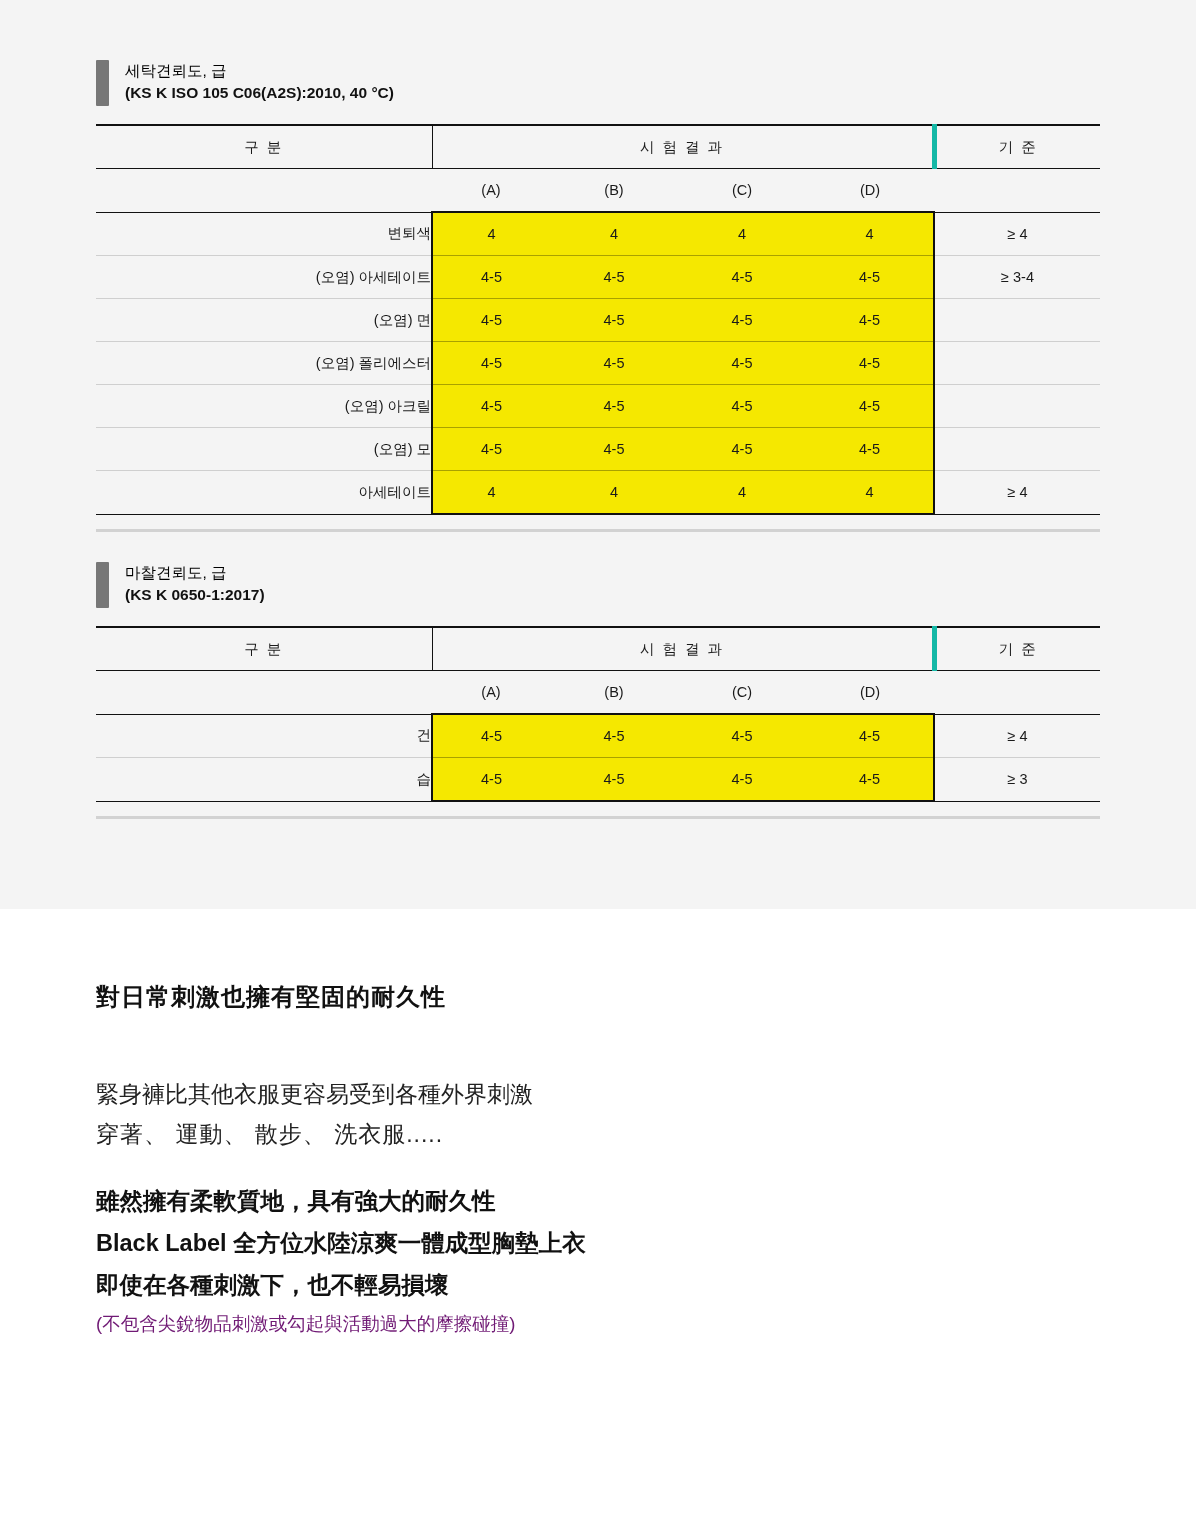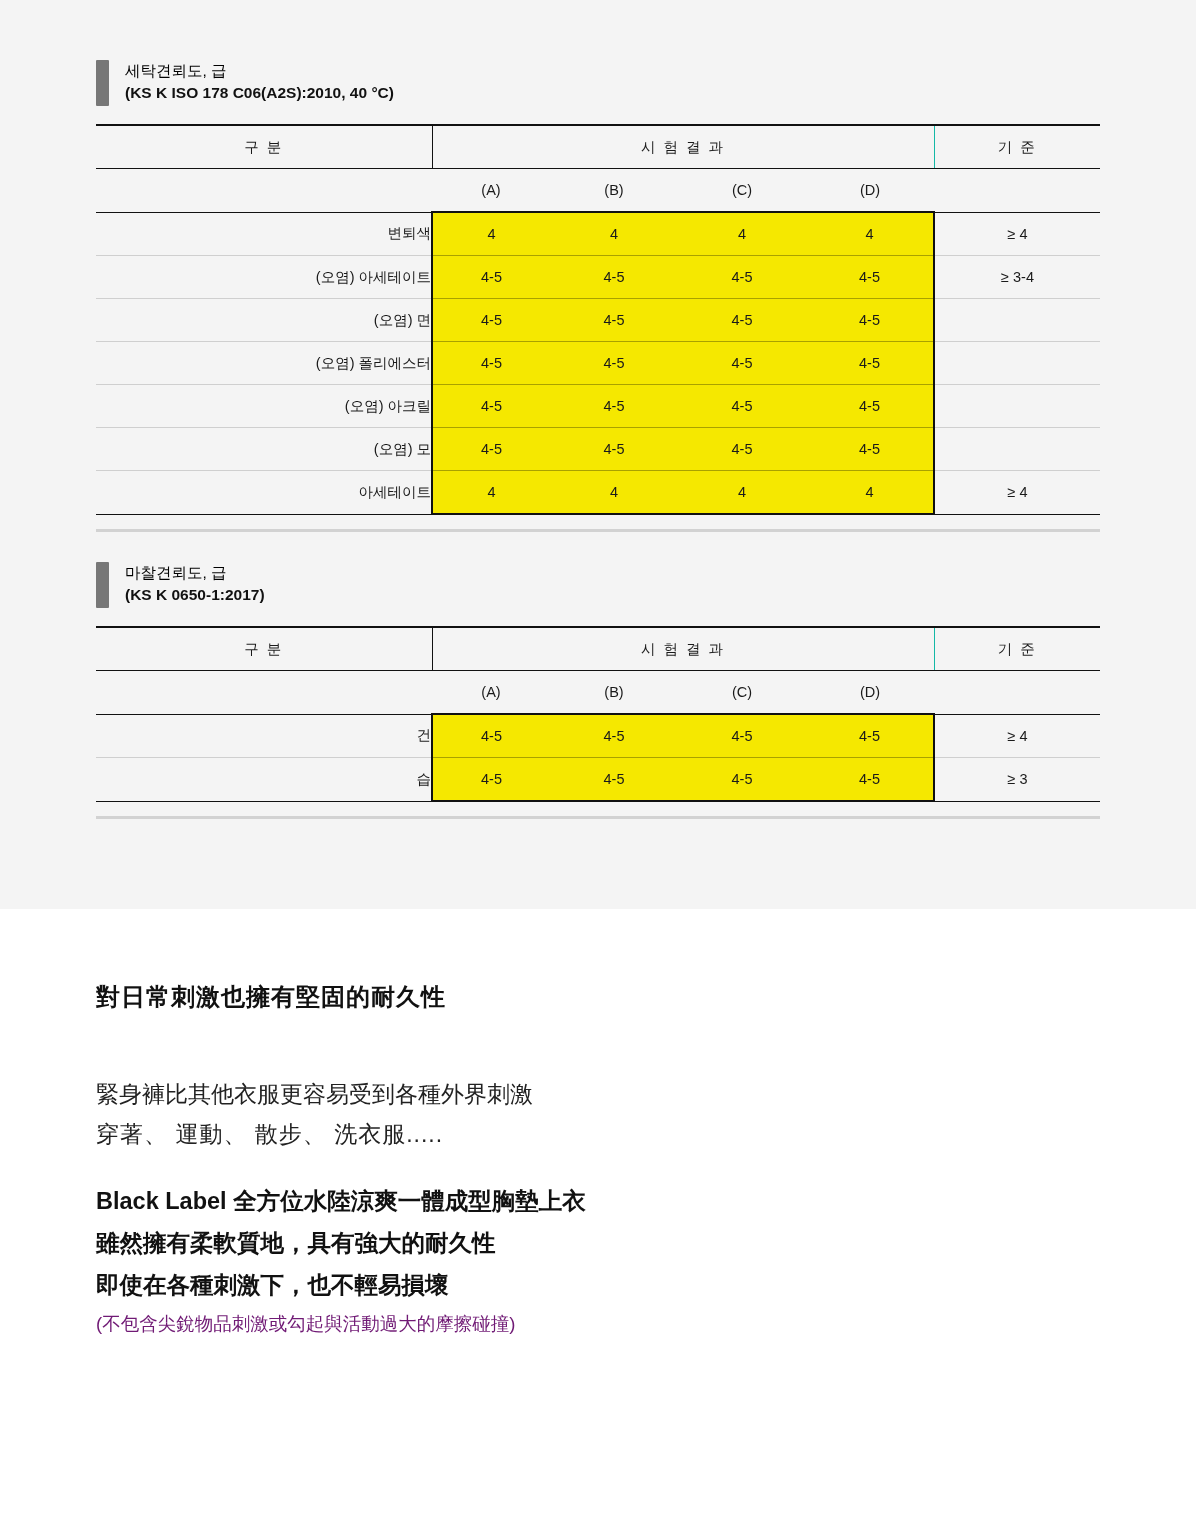--- a/index.html
+++ b/index.html
@@ -99,21 +99,21 @@
     background: #f5e800;
   }
   
   .data-row td.hl-left { border-left: 2px solid #111111; }
   .data-row td.hl-right { border-right: 2px solid #111111; }
   .data-row.first-data td.hl { border-top: 2px solid #111111; }
   .data-row.last-data td.hl { border-bottom: 2px solid #111111; }
   .data-row td.hl { border-bottom: 1px solid #a9a100; }
   .data-row.last-data td.hl { border-bottom: 2px solid #111111; }
   .vline-l { border-left: 1px solid #111111; }
-  .vline-r { border-right: 1px solid #14b8a6; }
+  .vline-r { border-right: 5px solid #14b8a6; }
 
   .block-footer-rule {
     border-top: 3px solid #d2d2d2;
     margin-top: 14px;
   }
 
   
   .text-panel {
     background: #ffffff;
     padding: 72px 96px 60px 96px;
@@ -153,21 +153,21 @@
 
 <div class="page">
 
   <section class="tables-panel">
 
     <div class="table-block">
       <div class="block-header">
         <div class="block-bar"></div>
         <div class="block-titles">
           <div class="block-title-1">세탁견뢰도, 급</div>
-          <div class="block-title-2">(KS K ISO 178 C06(A2S):2010, 40 °C)</div>
+          <div class="block-title-2">(KS K ISO 105 C06(A2S):2010, 40 °C)</div>
         </div>
       </div>
 
       <table class="spec">
         <colgroup>
           <col style="width:336px">
           <col style="width:118px">
           <col style="width:128px">
           <col style="width:128px">
           <col style="width:128px">
@@ -305,20 +305,20 @@
   </section>
 
   <section class="text-panel">
     <h2 class="headline">對日常刺激也擁有堅固的耐久性</h2>
 
     <div class="body-line">緊身褲比其他衣服更容易受到各種外界刺激</div>
     <div class="body-line spaced">穿著、 運動、 散步、 洗衣服.....</div>
 
     <div class="gap-sm"></div>
 
+    <div class="body-strong">雖然擁有柔軟質地，具有強大的耐久性</div>
     <div class="body-strong">Black Label 全方位水陸涼爽一體成型胸墊上衣</div>
-    <div class="body-strong">雖然擁有柔軟質地，具有強大的耐久性</div>
     <div class="body-strong">即使在各種刺激下，也不輕易損壞</div>
 
     <div class="body-note">(不包含尖銳物品刺激或勾起與活動過大的摩擦碰撞)</div>
   </section>
 
 </div>
 
 </body></html>

